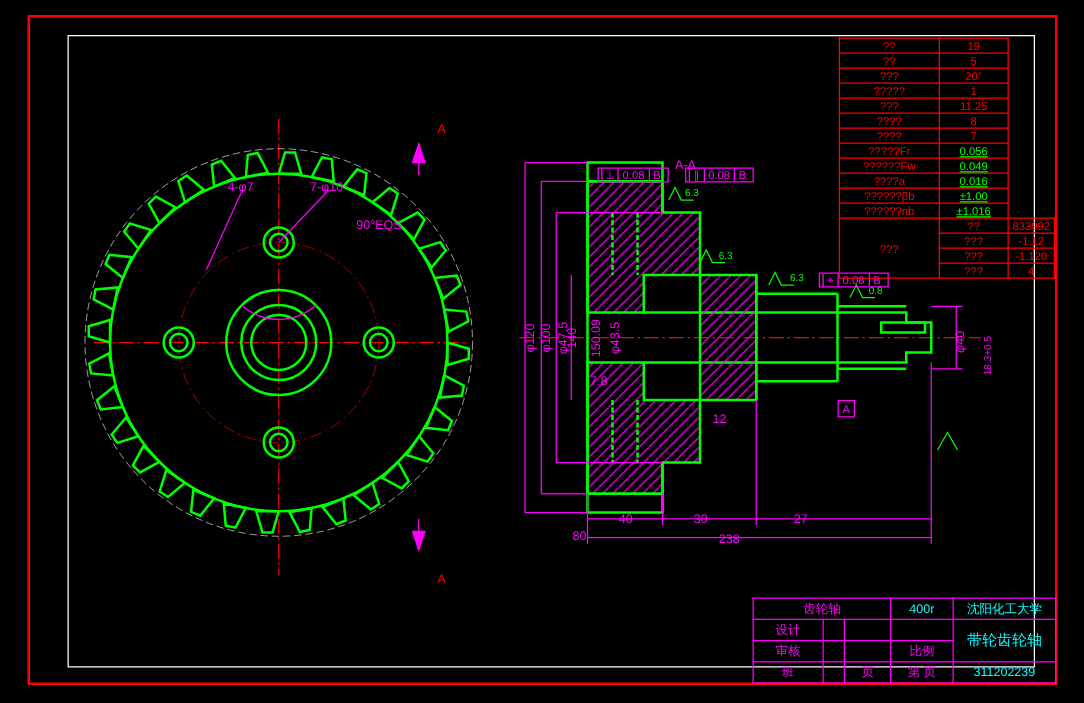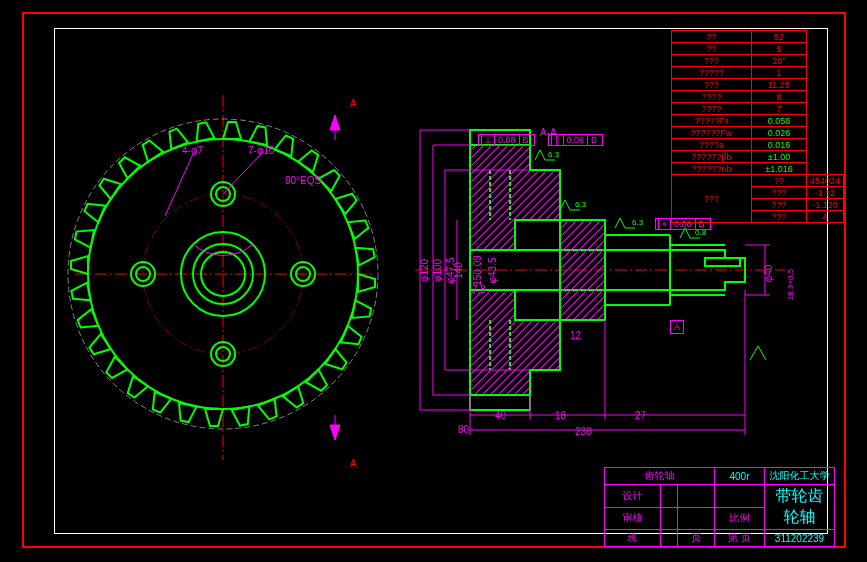--- a/index.html
+++ b/index.html
@@ -27,21 +27,21 @@
     border-collapse: collapse;
     color: #ff0000;
     font-size: 9px;
   }
   .param-table td {
     border: 1px solid #ff0000;
     padding: 0 3px;
     height: 12px;
     text-align: center;
   }
-  .param-table td.green { color: #00ff00; }
+  .param-table td.green { color: #00ff00; text-decoration: underline; }
   .title-block {
     position: absolute;
     border-collapse: collapse;
     color: #ff00ff;
     font-size: 10px;
   }
   .title-block td {
     border: 1px solid #ff00ff;
     padding: 1px 4px;
     height: 14px;
@@ -248,24 +248,24 @@
 <div class="label" style="left:182px;top:145px">4-φ7</div>
 <div class="label" style="left:248px;top:145px">7-φ10</div>
 <div class="label" style="left:285px;top:175px">90°EQS</div>
 
 <div class="label" style="left:413px;top:265px;transform:rotate(-90deg)">φ120</div>
 <div class="label" style="left:426px;top:265px;transform:rotate(-90deg)">φ100</div>
 <div class="label" style="left:438px;top:265px;transform:rotate(-90deg)">φ47.5</div>
 <div class="label" style="left:450px;top:265px;transform:rotate(-90deg)">140</div>
 <div class="label" style="left:462px;top:265px;transform:rotate(-90deg)">150.09</div>
 <div class="label" style="left:480px;top:265px;transform:rotate(-90deg)">φ43.5</div>
-<div class="label" style="left:472px;top:284px">7.8</div>
+<div class="label" style="left:472px;top:300px">7.8</div>
 <div class="label" style="left:458px;top:424px">80</div>
 <div class="label" style="left:495px;top:410px">40</div>
-<div class="label" style="left:555px;top:410px">18</div>
+<div class="label" style="left:555px;top:410px">30</div>
 <div class="label" style="left:635px;top:410px">27</div>
 <div class="label" style="left:575px;top:426px">238</div>
 <div class="label" style="left:570px;top:330px">12</div>
 <div class="label" style="left:760px;top:268px;transform:rotate(-90deg)">φ40</div>
 <div class="label" style="left:775px;top:280px;transform:rotate(-90deg);font-size:8px">18.3+0.5</div>
 
 <div class="label cyan" style="left:548px;top:150px;font-size:8px;color:#00ff00">6.3</div>
 <div class="label cyan" style="left:575px;top:200px;font-size:8px;color:#00ff00">6.3</div>
 <div class="label cyan" style="left:632px;top:218px;font-size:8px;color:#00ff00">6.3</div>
 <div class="label cyan" style="left:695px;top:228px;font-size:8px;color:#00ff00">0.8</div>
@@ -284,21 +284,21 @@
   <span>⌖</span>
     <span>0.08</span>
     <span>B</span>
 </div>
 <div class="datum" style="left:670px;top:320px">A</div>
 
 <table class="param-table" style="right:23px;top:30px">
   <tbody>
       <tr>
         <td style="width:80px">??</td>
-        <td style="width:55px">52</td>
+        <td style="width:55px">19</td>
       </tr>
   <tr>
         <td>??</td>
         <td>5</td>
       </tr>
   <tr>
         <td>???</td>
         <td>20°</td>
       </tr>
   <tr>
@@ -316,67 +316,67 @@
   <tr>
         <td>????</td>
         <td>7</td>
       </tr>
   <tr>
         <td>?????Fr</td>
         <td class="green">0.056</td>
       </tr>
   <tr>
         <td>??????Fw</td>
-        <td class="green">0.026</td>
+        <td class="green">0.049</td>
       </tr>
   <tr>
         <td>????a</td>
         <td class="green">0.016</td>
       </tr>
   <tr>
         <td>??????βb</td>
         <td class="green">±1.00</td>
       </tr>
   <tr>
         <td>??????nb</td>
         <td class="green">±1.016</td>
       </tr>
   <tr>
         <td rowspan="4">???</td>
         <td style="width:30px">??</td>
-        <td style="width:25px">454024</td>
+        <td style="width:25px">833992</td>
       </tr>
   <tr>
         <td>???</td>
         <td>-1.12</td>
       </tr>
   <tr>
         <td>???</td>
         <td>-1.120</td>
       </tr>
   <tr>
         <td>???</td>
         <td>4</td>
       </tr>
 </tbody>
   </table>
 
-<table class="title-block" style="right:32px;bottom:15px">
+<table class="title-block" style="right:22px;bottom:15px">
   <tbody>
       <tr>
     <td colspan="3" style="width:110px">齿轮轴</td>
     <td class="cyan" style="width:50px">400r</td>
-    <td class="cyan" style="width:70px">沈阳化工大学</td>
+    <td class="cyan" style="width:82px">沈阳化工大学</td>
   </tr>
   <tr>
     <td>设计</td>
         <td></td>
         <td></td>
     <td></td>
-    <td rowspan="2" class="cyan" style="font-size:16px">带轮齿轮轴</td>
+    <td rowspan="2" class="cyan" style="font-size:12px">带轮齿轮轴</td>
   </tr>
   <tr>
     <td>审核</td>
         <td></td>
         <td></td>
     <td>比例</td>
   </tr>
   <tr>
     <td>班</td>
         <td></td>

